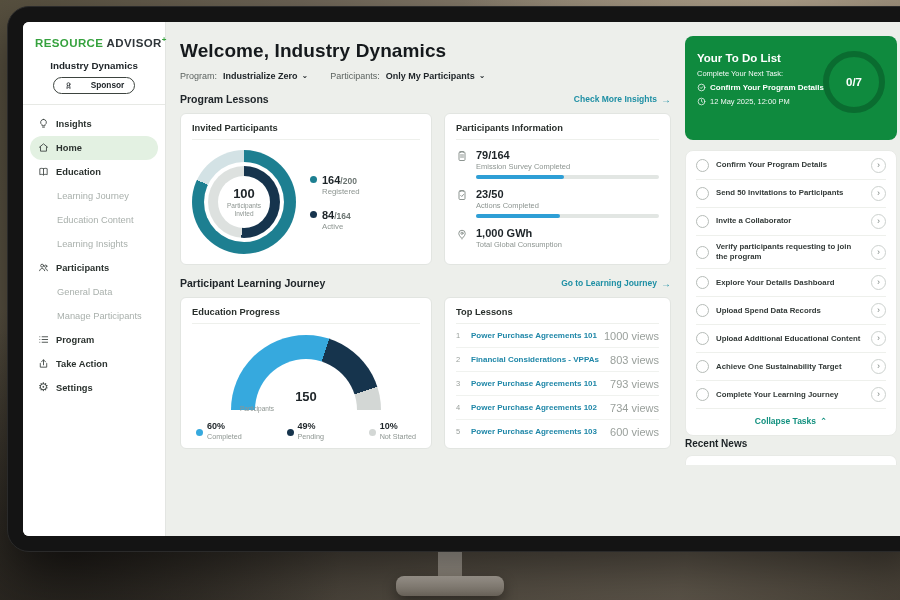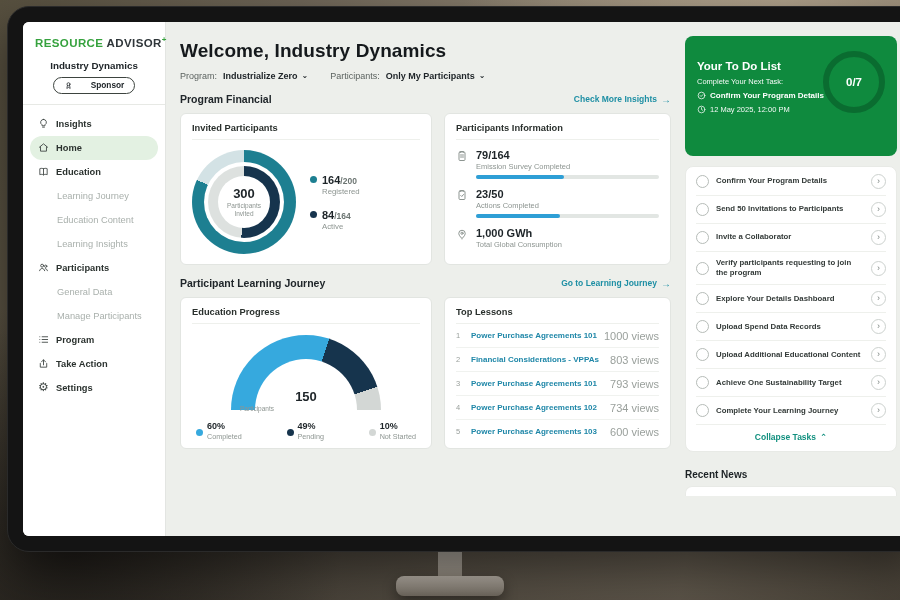--- a/index.html
+++ b/index.html
@@ -94,37 +94,37 @@
   
   .lesson-row{display:flex;align-items:center;gap:6px;padding:5.5px 0;border-bottom:1px solid #f0f2ef;cursor:pointer}
   .lesson-row:last-child{border-bottom:none}
   .l-rank{color:#9aa09c;font-size:7.5px;width:9px;flex-shrink:0}
   .l-title{flex:1;min-width:0;color:#1f87a8;font-weight:600;font-size:8px;white-space:nowrap;overflow:hidden;text-overflow:ellipsis}
   .l-views{white-space:nowrap;font-size:8.5px;color:#22282b;font-weight:800}
   .l-views span{color:#9aa09c;font-size:11px;font-weight:normal}
 
   
   .rightpanel{width:224px;flex-shrink:0;padding:14px 12px 0 0;box-sizing:border-box}
-  .todo-card{position:relative;background:#0f8a3e;border-radius:8px;padding:24px 12px;color:#fff;min-height:72px}
+  .todo-card{position:relative;background:#0f8a3e;border-radius:8px;padding:16px 12px;color:#fff;min-height:72px}
   .todo-title{font-size:11.5px;font-weight:800}
   .todo-sub{font-size:7.5px;margin-top:5px;opacity:.95}
   .todo-next{display:flex;align-items:center;gap:4px;font-size:8px;font-weight:bold;margin-top:5px;max-width:134px}
   .todo-time{display:flex;align-items:center;gap:4px;font-size:7.5px;margin-top:5px;opacity:.95}
   .tico{width:9px;height:9px;flex-shrink:0}
   .todo-ring{position:absolute;right:12px;top:15px;width:50px;height:50px;border-radius:50%;border:6px solid #0a6c30;
     display:flex;align-items:center;justify-content:center;font-weight:800;font-size:11.5px}
   .tasks-card{background:#fff;border:1px solid #e8eae6;border-radius:8px;margin-top:10px;padding:1px 10px 3px}
   .task-row{display:flex;align-items:center;gap:7px;padding:6px 0;border-bottom:1px solid #eef0ec;cursor:pointer}
   .task-check{width:11px;height:11px;border:1.3px solid #b6bcb8;border-radius:50%;flex-shrink:0;cursor:pointer}
   .task-label{flex:1;font-size:7.8px;font-weight:600;color:#333a38;line-height:1.3}
   .task-go{width:13px;height:13px;border:1px solid #ccd1ce;border-radius:50%;color:#7d8582;font-size:9px;line-height:12px;
     text-align:center;flex-shrink:0}
   .collapse{display:flex;align-items:center;justify-content:center;gap:4px;padding:7px 0 6px;font-size:8.5px;
     font-weight:800;color:#11907f;cursor:pointer}
-  .recent-news{margin-top:17px;font-size:10px;font-weight:800;color:#1c2225}
+  .recent-news{margin-top:2px;font-size:10px;font-weight:800;color:#1c2225}
   .news-sliver{margin-top:6px;height:9px;background:#fff;border:1px solid #e8eae6;border-bottom:none;border-radius:7px 7px 0 0}
 </style>
 </head>
 <body>
 
 <div class="monitor">
   <div class="screen">
 
     <aside class="sidebar">
       <div class="logo">
@@ -220,37 +220,37 @@
           <span class="chev">⌄</span>
         </span>
         <span class="f-label pl">Participants:</span>
         <span class="f-value">
           <span>Only My Participants</span>
           <span class="chev">⌄</span>
         </span>
       </div>
 
       <div class="sec-head">
-        <span class="sec-title">Program Financial</span>
+        <span class="sec-title">Program Lessons</span>
         <a class="sec-link">
           <span>Check More Insights</span>
           <span class="arr">→</span>
         </a>
       </div>
 
       <div class="cards-row">
 
         <section class="card card-invited">
           <div class="card-title">Invited Participants</div>
           <div class="invited-body">
             <div class="donut" style="background: conic-gradient(rgb(29, 127, 145) 0deg, rgb(29, 127, 145) 82%, rgb(211, 226, 229) 82%, rgb(211, 226, 229) 100%);">
               <div class="donut-gap">
                 <div class="donut-inner" style="background: conic-gradient(rgb(22, 52, 77) 0deg, rgb(22, 52, 77) 51.2%, rgb(221, 225, 223) 51.2%, rgb(221, 225, 223) 100%);">
                   <div class="donut-center">
-                    <div class="dc-val">300</div>
+                    <div class="dc-val">100</div>
                     <div class="dc-lab">Participants Invited</div>
                   </div>
                 </div>
               </div>
             </div>
             <div class="legend-col">
               <div class="leg-item">
                 <span class="dot" style="background: rgb(29, 127, 145);"></span>
                 <div>
                   <div class="leg-val"><span>164</span><span class="leg-tot">/200</span></div>

